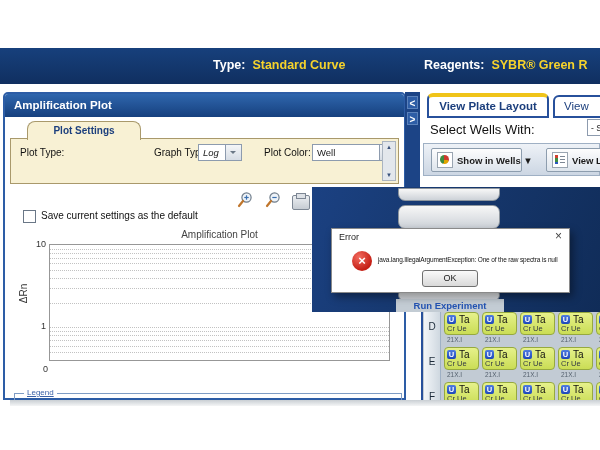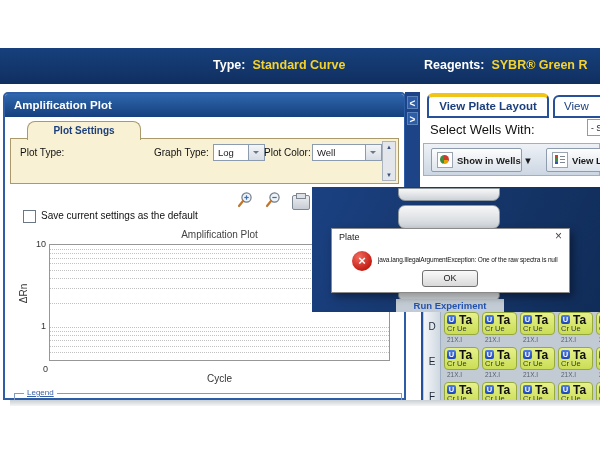--- a/index.html
+++ b/index.html
@@ -106,21 +106,21 @@
   .row-label{position:absolute;left:1px;top:0;width:17px;height:35px;text-align:center;line-height:30px;
              font-size:10px;color:#1c2b3a;background:linear-gradient(90deg,#f2f5f8,#cfd8e0);
              border-right:1px solid #9fb0c4;box-sizing:border-box;}
   .well{position:absolute;top:0;width:38px;height:35px;}
   .well-sq{position:absolute;left:1px;top:0;width:35px;height:23px;border-radius:4px;
            background:linear-gradient(#e6f18b,#cadd55);border:1px solid #96a93f;box-sizing:border-box;
            overflow:hidden;padding:1px 2px;}
   .well-l1{display:flex;align-items:center;height:11px;}
   .task-ico{width:9px;height:9px;background:linear-gradient(#4f7ce0,#1d47b8);border-radius:2px;color:#fff;
             font-size:7.5px;font-weight:bold;text-align:center;line-height:9px;margin-right:3px;flex:0 0 auto;}
-  .well-target{font-size:12px;font-weight:bold;color:#101010;}
+  .well-target{font-size:10px;font-weight:normal;color:#101010;}
   .well-l2{font-size:7.5px;color:#333a44;line-height:8px;white-space:nowrap;}
   .well-l3{position:absolute;left:4px;top:24px;font-size:6.5px;color:#55616e;white-space:nowrap;}
 
   
   #dialog{left:331px;top:228px;width:237px;height:63px;background:#fff;border:1px solid #8a8a8a;
           box-shadow:3px 4px 8px rgba(0,0,0,.4);z-index:10;}
   #dlg-title{position:absolute;left:7px;top:3px;font-size:9px;color:#222;}
   #dlg-close{position:absolute;right:7px;top:0px;font-size:12px;color:#444;line-height:14px;}
   #dlg-icon{position:absolute;left:20px;top:22px;width:20px;height:20px;border-radius:50%;
             background:radial-gradient(circle at 35% 30%,#f26a5e,#c41e14 70%);color:#fff;
@@ -146,26 +146,26 @@
       <span class="tb-label">Reagents:</span><span class="tb-value">SYBR® Green R</span>
     </div>
   </div>
 
   <div id="left-panel" class="abs">
     <div id="lp-header">Amplification Plot</div>
     <div id="settings-tab">Plot Settings</div>
     <div id="settings-box">
       <span class="set-label" style="left:9px;">Plot Type:</span>
       <span class="set-label" style="left:143px;">Graph Type:</span>
-      <div class="select" style="left:202px;width:52px;">
+      <div class="select" style="left:187px;width:44px;font-style:italic;">
         <span class="sel-text">Log</span>
         <span class="sel-btn"></span>
       </div>
       <span class="set-label" style="left:253px;">Plot Color:</span>
-      <div class="select" style="left:301px;width:70px;">
+      <div class="select" style="left:301px;width:84px;">
         <span class="sel-text">Well</span>
         <span class="sel-btn"></span>
       </div>
       <span id="save-checkbox"></span>
       <span id="save-label">Save current settings as the default</span>
       <div id="set-scroll">
         <span class="scr-arrow" style="top:0;">▲</span>
         <span class="scr-arrow" style="bottom:0;">▼</span>
       </div>
     </div>
@@ -198,21 +198,20 @@
       <div class="gridline" style="top: 86px;"></div>
       <div class="gridline" style="top: 90px;"></div>
       <div class="gridline" style="top: 95px;"></div>
       <div class="gridline" style="top: 101px;"></div>
       <div class="gridline" style="top: 107px;"></div>
     </div>
   <div id="ylabel" class="abs">ΔRn</div>
   <div class="abs ytick" style="top:239px;">10</div>
   <div class="abs ytick" style="top:321px;">1</div>
   <div id="xtick0" class="abs">0</div>
-  <div id="xlabel" class="abs">Cycle</div>
   <div id="legend-line" class="abs"></div>
   <div id="legend-label" class="abs">Legend</div>
 
   <div id="divider" class="abs">
     <div class="div-arrow" style="top:4px;">&lt;</div>
     <div class="div-arrow" style="top:20px;">&gt;</div>
   </div>
 
   <div id="right-panel" class="abs"></div>
   <div id="tab-active" class="abs">View Plate Layout</div>
@@ -385,21 +384,21 @@
     </div>
 
   <div id="navy-overlay" class="abs">
     <div class="gray-btn" style="top:1px;height:13px;border-radius:0 0 7px 7px;"></div>
     <div class="gray-btn" style="top:18px;height:24px;border-radius:7px;"></div>
     <div class="gray-btn" style="top:102px;height:12px;border-radius:7px;"></div>
     <div id="run-strip">Run Experiment</div>
   </div>
 
   <div id="dialog" class="abs">
-    <span id="dlg-title">Plate</span>
+    <span id="dlg-title">Error</span>
     <span id="dlg-close">×</span>
     <span id="dlg-icon">×</span>
     <span id="dlg-msg">java.lang.IllegalArgumentException: One of the raw spectra is null</span>
     <div id="dlg-ok">OK</div>
   </div>
 
   <div id="bottom-shadow" class="abs"></div>
 </div>
 
 </body></html>

